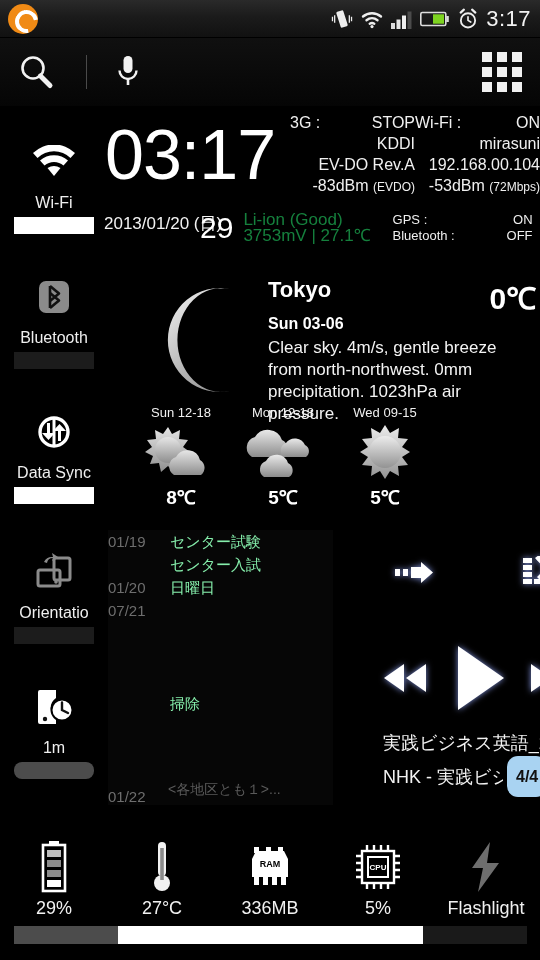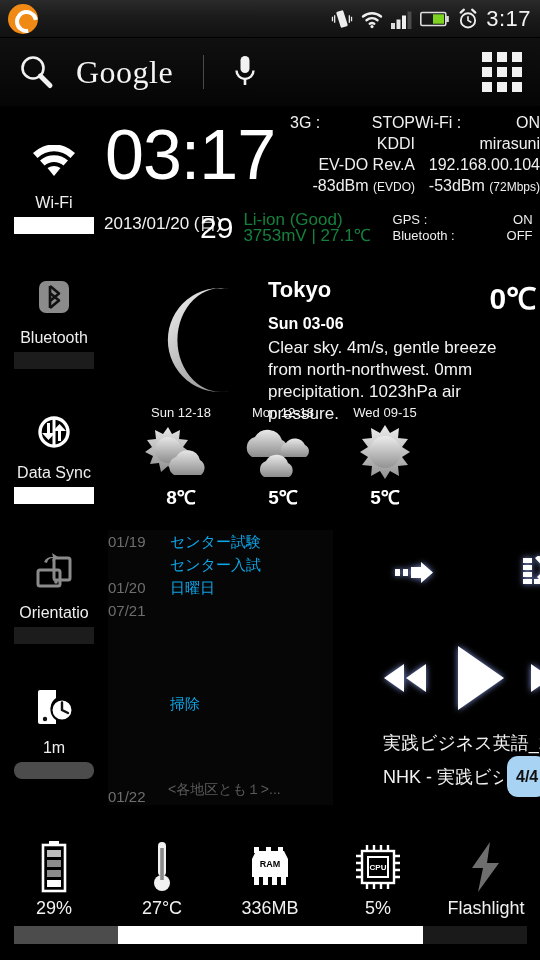--- a/index.html
+++ b/index.html
@@ -105,21 +105,21 @@
   .fc-temp{ font-size:19px; font-weight:bold; color:#fff; margin-top:2px; }
 
   
   .calendar{
     position:absolute; left:108px; top:530px; width:225px; height:275px;
     background:rgba(255,255,255,0.025);
     font-size:15px; color:#6e6e6e; line-height:23px;
   }
   .cal-row{ display:flex; }
   .cal-date{ width:62px; flex:none; color:#6e6e6e; }
-  .cal-ev{ color:#0ea5e9;text-align:right; }
+  .cal-ev{ color:#86efac;text-align:right; }
   .cal-spacer{ height:70px; }
   .cal-more{ position:absolute; left:60px; bottom:4px; font-size:14px; color:#5a5a5a; white-space:nowrap; }
 
   
   .media{ position:absolute; left:335px; top:548px; width:205px; height:250px;margin-left:40px; }
   .media-top{ position:absolute; left:18px; top:8px; width:170px; display:flex;
               justify-content:space-between; align-items:center; }
   .media-ctrls{ position:absolute; left:6px; top:95px; width:195px;
                 display:flex; align-items:center; justify-content:space-between; }
   .media-meta{ position:absolute; left:8px; top:182px; width:200px; }
@@ -182,21 +182,20 @@
       </svg>
       <span class="sb-clock">3:17</span>
     </div>
   </div>
 
   <div class="searchbar">
     <svg class="g-magnifier" width="40" height="40" viewBox="0 0 40 40">
       <circle cx="17" cy="16" r="10.5" fill="none" stroke="#f2f2f2" stroke-width="2.6"></circle>
       <path d="M24.5 24 L34 33.5" stroke="#f2f2f2" stroke-width="5" stroke-linecap="round"></path>
     </svg>
-    <span class="g-word">Google</span>
     <div class="g-divider"></div>
     <svg class="g-mic" width="26" height="38" viewBox="0 0 26 38">
       <rect x="8.5" y="3" width="9" height="17" rx="4.5" fill="#f2f2f2"></rect>
       <path d="M4.5 17.5 a8.5 8.5 0 0 0 17 0" fill="none" stroke="#f2f2f2" stroke-width="2.4"></path>
       <path d="M13 26 L13 32" stroke="#f2f2f2" stroke-width="2.6"></path>
     </svg>
     <div class="app-drawer">
       <i></i>
         <i></i>
         <i></i>

